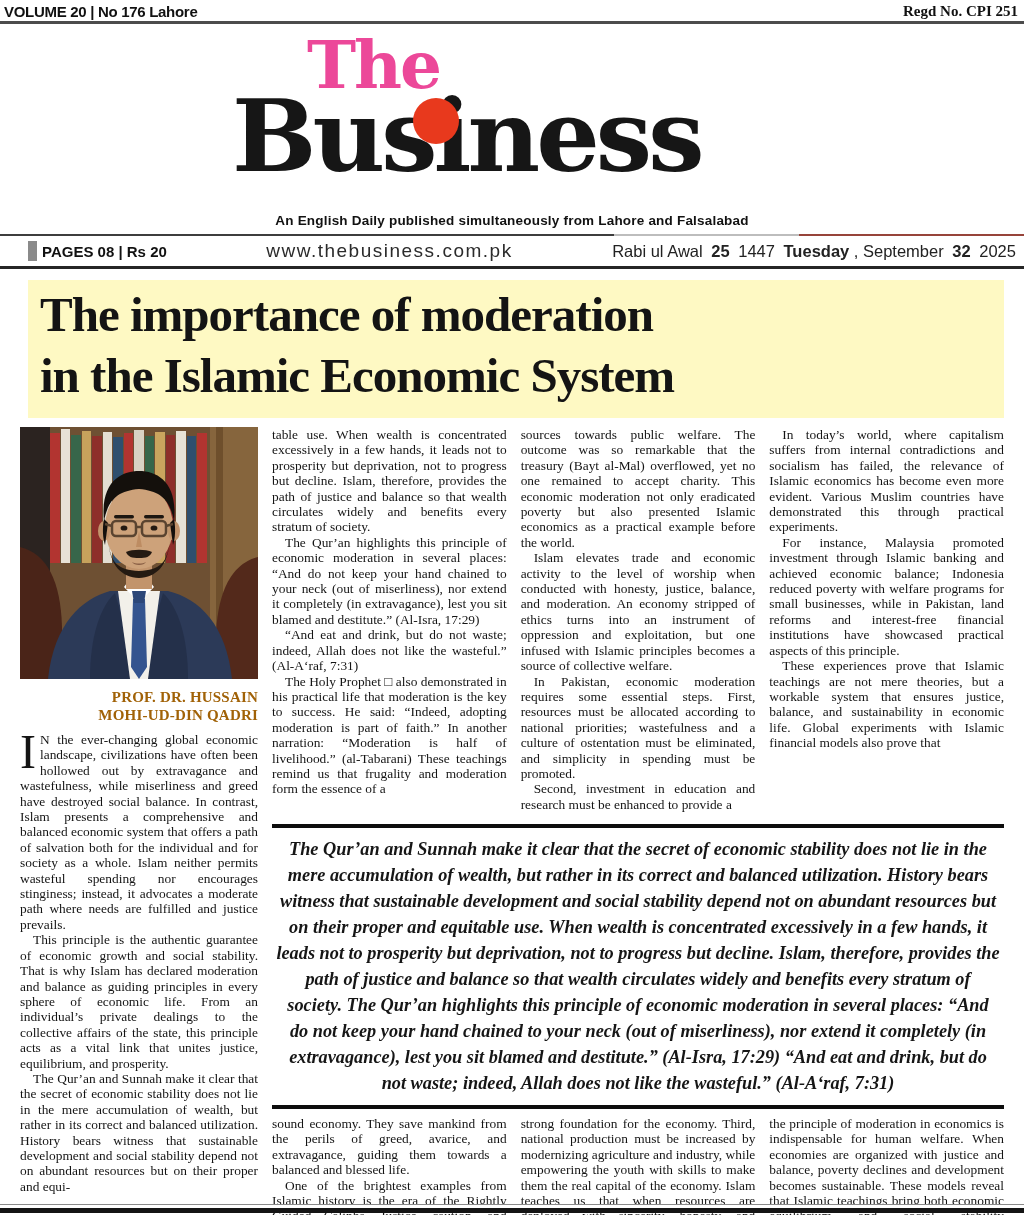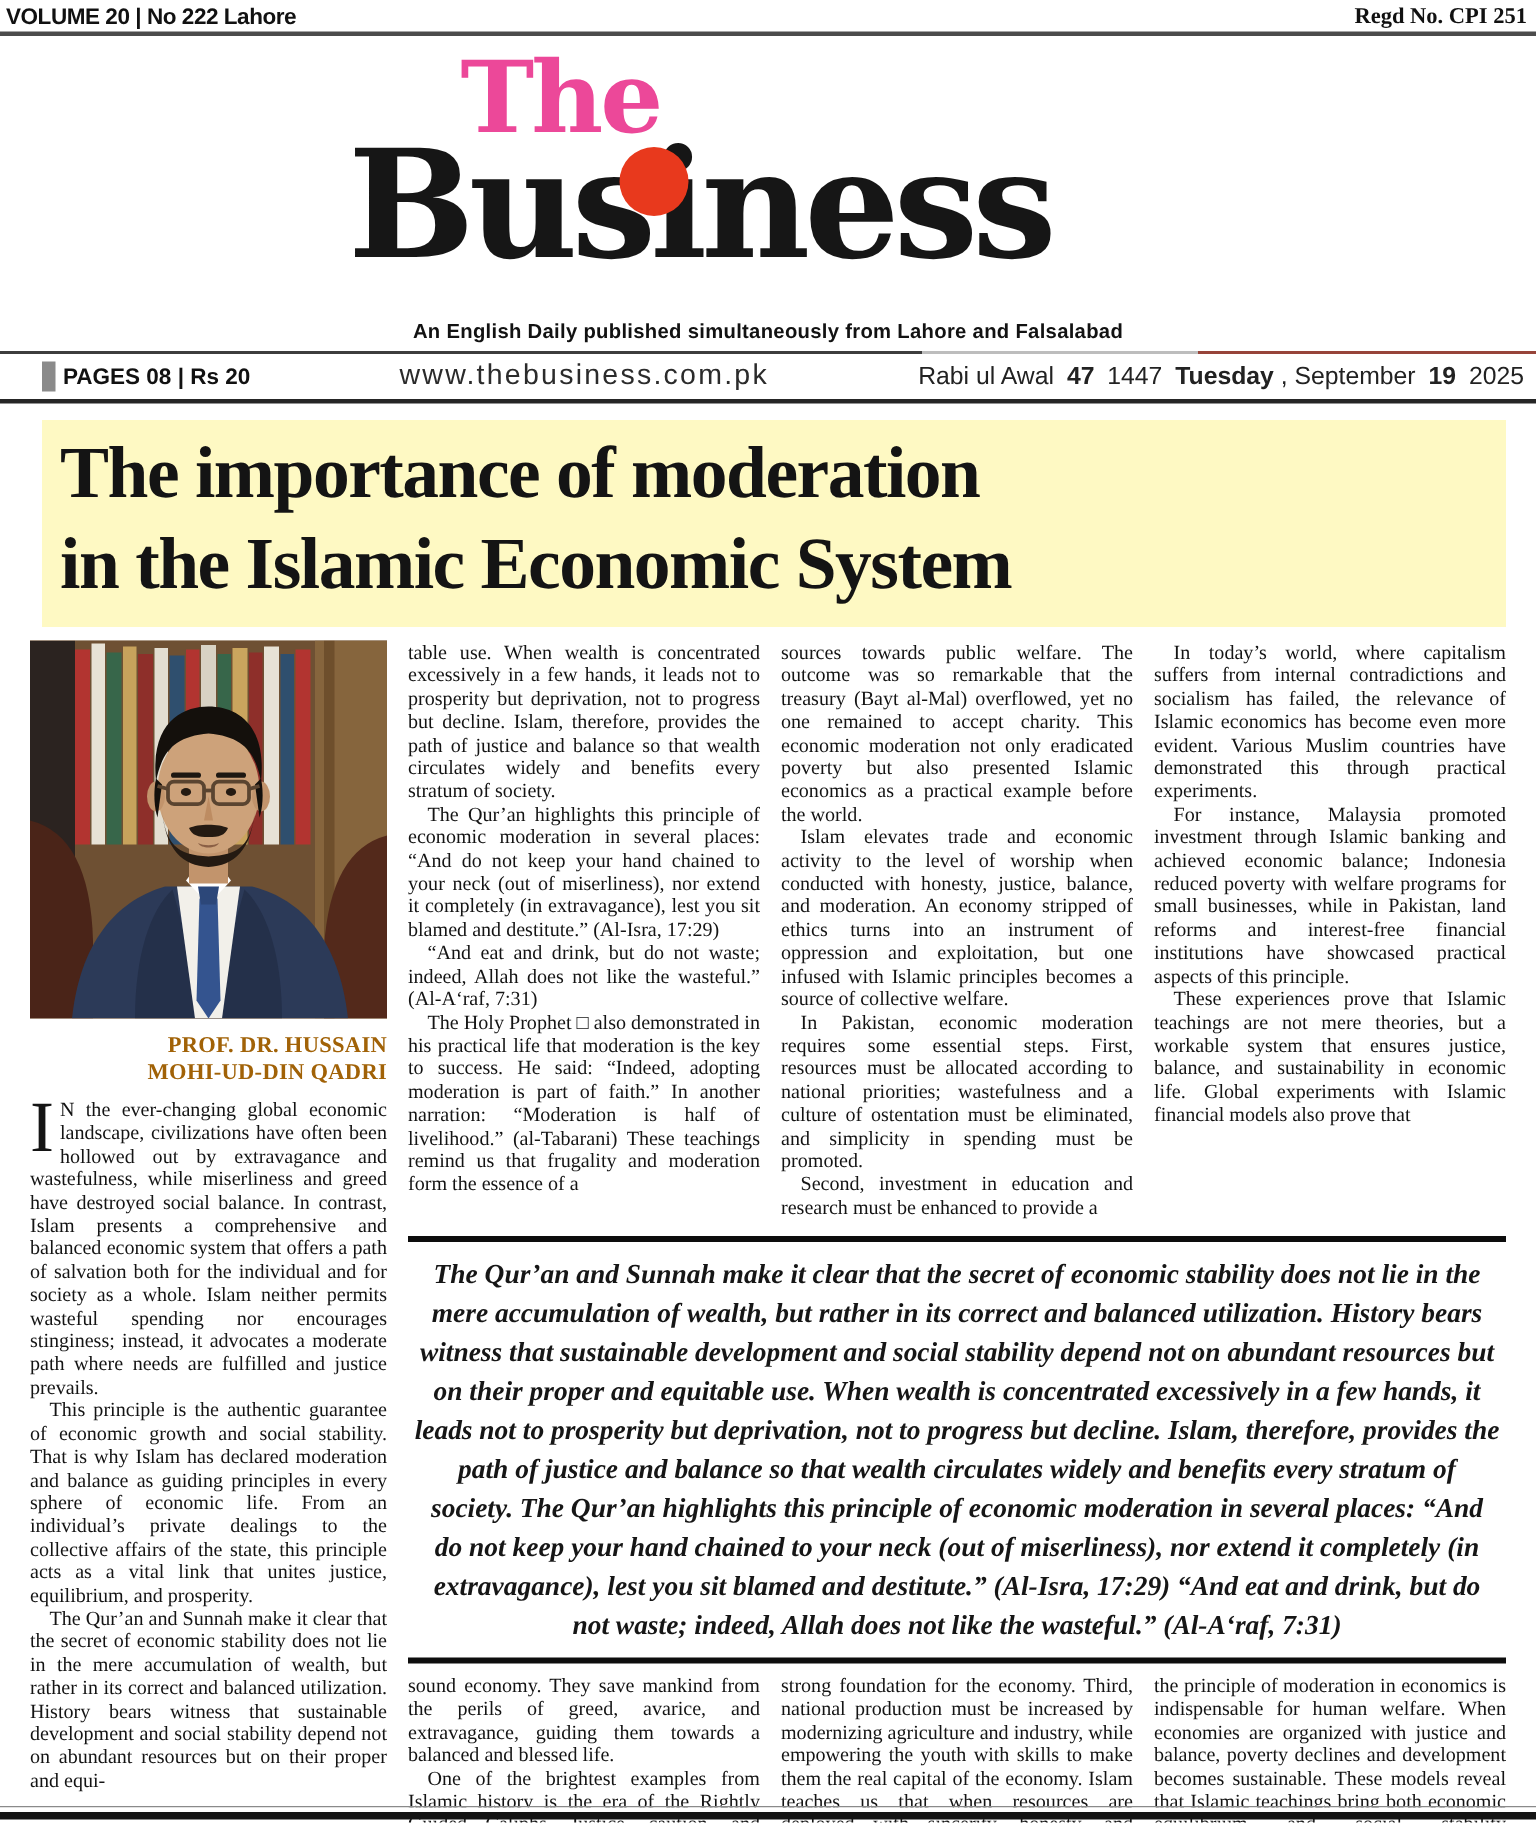--- a/index.html
+++ b/index.html
@@ -119,45 +119,45 @@
   
   .page-rule { position: absolute; left: 0; right: 0; bottom: 2px; }
   .page-rule .thin { height: 1px; background: #8a8a8a; }
   .page-rule .gap { height: 3px; background: #ffffff; }
   .page-rule .thick { height: 5px; background: #141414; }
 </style>
 </head>
 <body>
 
 <div class="topbar">
-  <span class="vol">VOLUME 20 | No 222 Lahore</span>
+  <span class="vol">VOLUME 20 | No 176 Lahore</span>
   <span class="regd">Regd No. CPI 251</span>
 </div>
 
 <div class="masthead">
   <span class="mast-the">The</span>
   <span class="mast-business">Business</span>
   <span class="mast-dot"></span>
   <div class="mast-tagline">An English Daily published simultaneously from Lahore and Falsalabad</div>
 </div>
 
 <div class="infobar-topline"></div>
 <div class="infobar">
   <span class="left">
     <span class="gray-block"></span>
     <span>PAGES 08 | Rs 20</span>
   </span>
   <span class="site">www.thebusiness.com.pk</span>
   <span class="datebar">
     <span>Rabi ul Awal</span>
-    <span class="b">47</span>
+    <span class="b">25</span>
     <span>1447</span>
     <span class="b">Tuesday</span>
     <span class="nogap">, September</span>
-    <span class="b">19</span>
+    <span class="b">32</span>
     <span>2025</span>
   </span>
 </div>
 
 <div class="headline">
   <div>The importance of moderation</div>
   <div>in the Islamic Economic System</div>
 </div>
 
 <div class="content">

